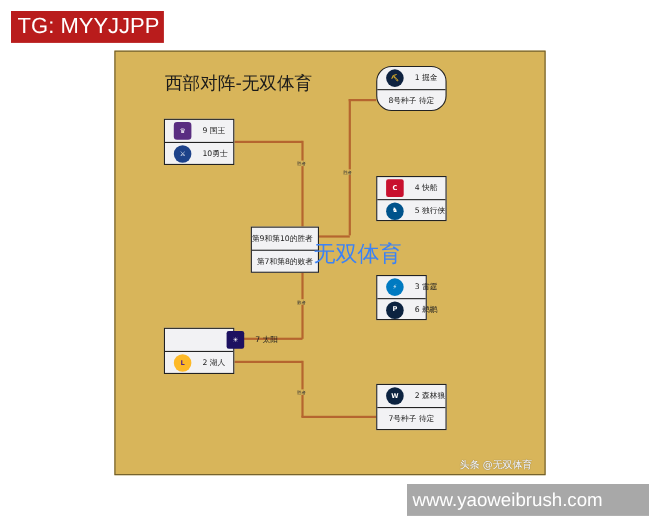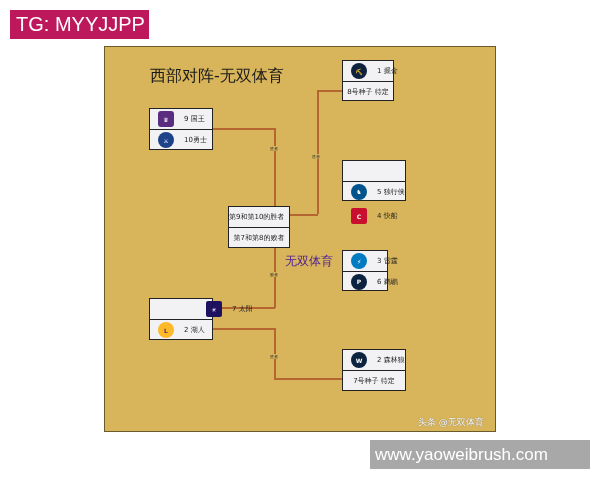--- a/index.html
+++ b/index.html
@@ -1,28 +1,28 @@
 <!DOCTYPE html>
 <html><head>
 <meta charset="utf-8">
 <style>
   html,body{margin:0;padding:0;}
   body{width:600px;height:480px;background:#ffffff;position:relative;overflow:hidden;font-family:"DejaVu Sans",sans-serif;}
-  .tg{position:absolute;left:10px;top:10px;width:139px;height:29px;background:#be185d;color:#fff;font-family:"Liberation Sans",sans-serif;font-size:20px;line-height:29px;padding-left:6px;box-sizing:border-box;}
+  .tg{position:absolute;left:10px;top:10px;width:139px;height:29px;background:#b91c1c;color:#fff;font-family:"Liberation Sans",sans-serif;font-size:20px;line-height:29px;padding-left:6px;box-sizing:border-box;}
   .panel{position:absolute;left:104px;top:46px;width:392px;height:386px;background:#d8b55a;border:1px solid #6b5a2a;box-sizing:border-box;}
   .title{position:absolute;left:150px;top:66px;font-size:16px;color:#1a1a1a;letter-spacing:0px;}
   .box{position:absolute;background:#f2f2f4;border:1px solid #222;box-sizing:border-box;}
   .row{position:absolute;left:0;right:0;display:flex;align-items:center;font-size:7px;color:#222;}
   .row.sep{border-top:1.5px solid #222;}
   .logo{width:16px;height:16px;border-radius:50%;margin-left:8px;flex:none;display:flex;align-items:center;justify-content:center;font-size:6px;color:#fff;font-weight:bold;}
   .lbl{margin-left:10px;white-space:nowrap;}
   .vline{position:absolute;width:1.5px;background:#b5652f;}
   .hline{position:absolute;height:1.5px;background:#b5652f;}
   .tag{position:absolute;font-size:4px;color:#333;background:#d8b55a;}
-  .center-wm{position:absolute;left:285px;top:217px;font-size:12px;color:#4c1d95;margin-top:36px;}
+  .center-wm{position:absolute;left:285px;top:217px;font-size:20px;color:#3b82f6;}
   .corner-wm{position:absolute;left:418px;top:416px;font-size:9px;color:#fff;text-shadow:0 0 1px #555;}
   .url{position:absolute;left:370px;top:440px;width:220px;height:29px;background:#a8a8a8;color:#fff;font-family:"Liberation Sans",sans-serif;font-size:17px;line-height:29px;padding-left:5px;box-sizing:border-box;}
 </style>
 </head>
 <body>
 
 <div class="tg">TG: MYYJJPP</div>
 
 <div class="panel"></div>
 
@@ -72,32 +72,32 @@
   <div class="row" style="top:0;height:20px;padding-left:48px;">
     <span class="logo" style="background:#1d1160;border-radius:2px;">☀</span>
     <span class="lbl">7 太阳</span>
   </div>
   <div class="row sep" style="top:20px;height:20px;">
     <span class="logo" style="background:#fdb927;color:#552583;">L</span>
     <span class="lbl">2 湖人</span>
   </div>
 </div>
 
-<div class="box" style="left:342px;top:60px;width:52px;height:41px;">
+<div class="box" style="left:342px;top:60px;width:64px;height:41px;border-radius:14px;">
   <div class="row" style="top:0;height:20px;">
     <span class="logo" style="background:#0e2240;color:#fec524;">⛏</span>
     <span class="lbl">1 掘金</span>
   </div>
   <div class="row sep" style="top:20px;height:19px;justify-content:center;">
     <span>8号种子 待定</span>
   </div>
 </div>
 
 <div class="box" style="left:342px;top:160px;width:64px;height:41px;">
-  <div class="row" style="top:0;height:20px;margin-top:45px;">
+  <div class="row" style="top:0;height:20px;">
     <span class="logo" style="background:#c8102e;border-radius:2px;">C</span>
     <span class="lbl">4 快船</span>
   </div>
   <div class="row sep" style="top:20px;height:19px;">
     <span class="logo" style="background:#00538c;">♞</span>
     <span class="lbl">5 独行侠</span>
   </div>
 </div>
 
 <div class="box" style="left:342px;top:250px;width:46px;height:41px;">

